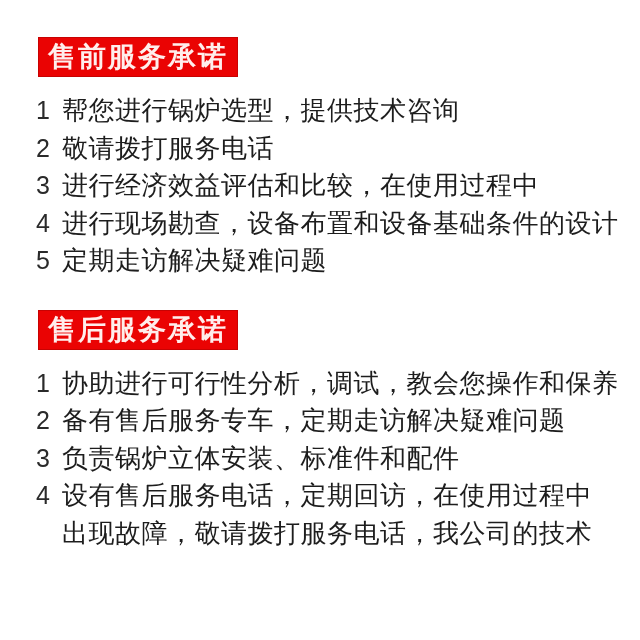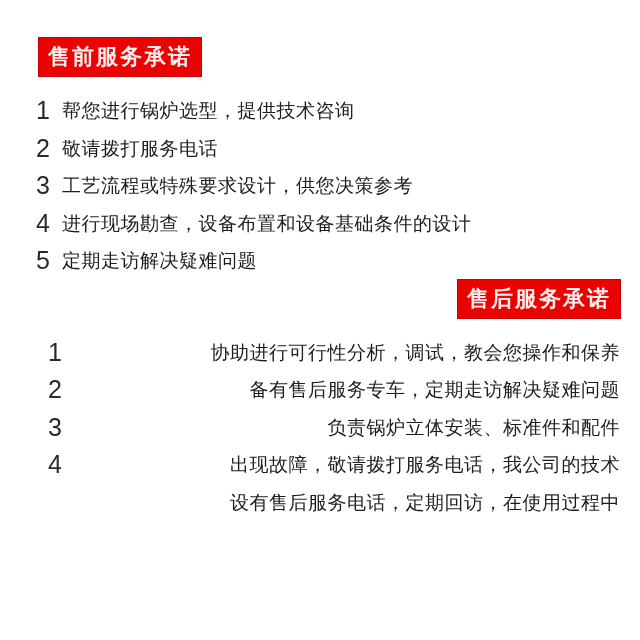--- a/index.html
+++ b/index.html
@@ -18,21 +18,21 @@
     box-sizing: border-box;
     width: 640px;
     height: 640px;
     padding: 38px 20px 0 36px;
   }
   .section-title {
     display: inline-block;
     margin-left: 3px;
     background: #ea0303;
     color: #ffeeec;
-    font-size: 22px;
+    font-size: 28px;
     font-weight: bold;
     letter-spacing: 2px;
     line-height: 29px;
     padding: 4px 9px 5px 9px;
     box-shadow: 0 0 0 1px #c80202;
   }
   .list {
     margin-top: 16px;
   }
   .item {
@@ -40,31 +40,31 @@
     align-items: flex-start;
   }
   .item-num {
     flex: 0 0 26px;
     font-size: 25px;
     line-height: 37.5px;
     color: #2a2a2a;
   }
   .item-text {
     flex: 1;
-    font-size: 19px;
+    font-size: 26px;
     font-weight: 500;
     line-height: 37.5px;
     letter-spacing: 0.5px;
   }
   .item-text .line {
     display: block;
     white-space: nowrap;
   }
   .section-aftersale {
-    text-align: right;
+    margin-top: 31px;
   }
 </style>
 </head>
 <body>
 
 <div class="page">
 
   <div class="section section-presale">
     <div class="section-title">售前服务承诺</div>
     <div class="list">
@@ -79,21 +79,21 @@
       <div class="item">
         <span class="item-num">2</span>
         <span class="item-text">
           <span class="line">敬请拨打服务电话</span>
         </span>
       </div>
 
       <div class="item">
         <span class="item-num">3</span>
         <span class="item-text">
-          <span class="line">工艺流程或特殊要求设计，供您决策参考</span>
+          <span class="line">进行经济效益评估和比较，在使用过程中</span>
         </span>
       </div>
 
       <div class="item">
         <span class="item-num">4</span>
         <span class="item-text">
           <span class="line">进行现场勘查，设备布置和设备基础条件的设计</span>
         </span>
       </div>
 
@@ -128,21 +128,21 @@
       <div class="item">
         <span class="item-num">3</span>
         <span class="item-text">
           <span class="line">负责锅炉立体安装、标准件和配件</span>
         </span>
       </div>
 
       <div class="item">
         <span class="item-num">4</span>
         <span class="item-text">
+          <span class="line">设有售后服务电话，定期回访，在使用过程中</span>
           <span class="line">出现故障，敬请拨打服务电话，我公司的技术</span>
-          <span class="line">设有售后服务电话，定期回访，在使用过程中</span>
         </span>
       </div>
 
     </div>
   </div>
 
 </div>
 
 </body></html>

